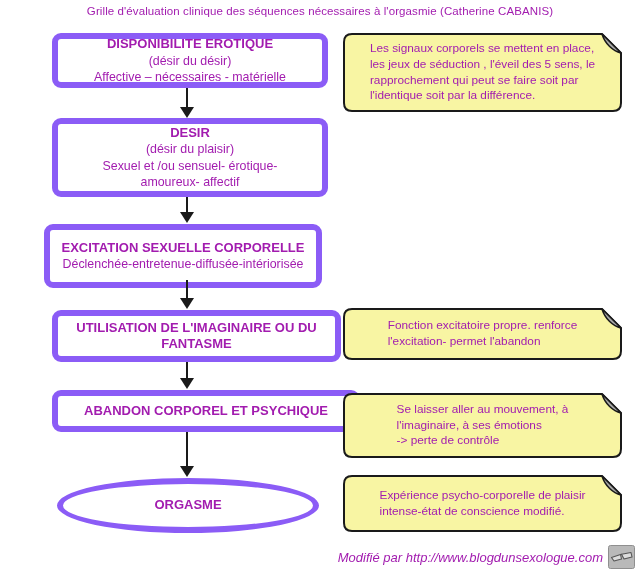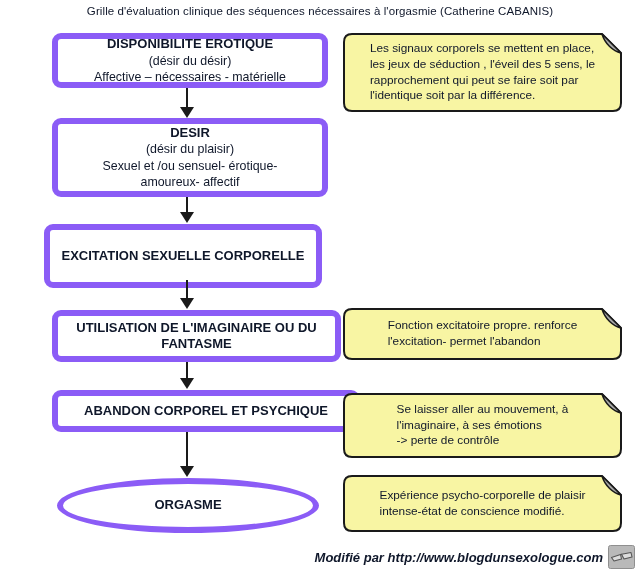--- a/index.html
+++ b/index.html
@@ -1,18 +1,18 @@
 <!DOCTYPE html>
 <html><head>
 <meta charset="utf-8">
 <style>
   html,body { margin:0; padding:0; background:#ffffff; }
   .canvas {
     position:relative; width:640px; height:576px; background:#ffffff;
-    font-family:"Liberation Sans", sans-serif; color:#0f172a; overflow:hidden;
+    font-family:"Liberation Sans", sans-serif; color:#a21caf; overflow:hidden;
   }
   .title {
     position:absolute; top:5px; left:0; width:100%;
     text-align:center; font-size:11.5px; letter-spacing:.1px;
   }
   .box {
     position:absolute; background:#ffffff; border:6px solid #8b5cf6; border-radius:9px;
     display:flex; flex-direction:column; justify-content:center; align-items:center;
     text-align:center; box-sizing:border-box; padding:2px 2px;
   }
@@ -27,21 +27,21 @@
   }
   .note { position:absolute; box-sizing:border-box; }
   .note .note-bg { position:absolute; left:0; top:0; }
   .note .note-text {
     position:absolute; left:0; top:0; right:0; bottom:0;
     display:flex; align-items:center; justify-content:center;
     text-align:left; font-size:11.8px; line-height:1.34; white-space:pre;
     padding:1px 5px;
   }
   .footer { position:absolute; top:545px; right:5px; display:flex; align-items:center; gap:5px; }
-  .footer .credit { font-style:italic; font-size:13px;font-weight:bold; }
+  .footer .credit { font-style:italic; font-size:13px; }
 </style>
 </head>
 <body>
 
 <div class="canvas">
 
   <div class="title">Grille d'évaluation clinique des séquences nécessaires à l'orgasmie (Catherine CABANIS)</div>
 
   <div class="box" style="left:52px; top:33px; width:276px; height:55px">
     <div class="heading">DISPONIBILITE EROTIQUE</div>
@@ -59,20 +59,21 @@
 Sexuel et /ou sensuel- érotique-
 amoureux- affectif</div>
   </div>
 
   <div class="arrow" style="left:186px; top:197px; height:16px">
     <span class="head"></span>
   </div>
 
   <div class="box" style="left:44px; top:224px; width:278px; height:64px">
     <div class="heading">EXCITATION SEXUELLE CORPORELLE</div>
+    <div class="detail">Déclenchée-entretenue-diffusée-intériorisée</div>
   </div>
 
   <div class="arrow" style="left:186px; top:280px; height:19px">
     <span class="head"></span>
   </div>
 
   <div class="box" style="left:52px; top:310px; width:289px; height:52px">
     <div class="heading">UTILISATION DE L'IMAGINAIRE OU DU
 FANTASME</div>
   </div>

